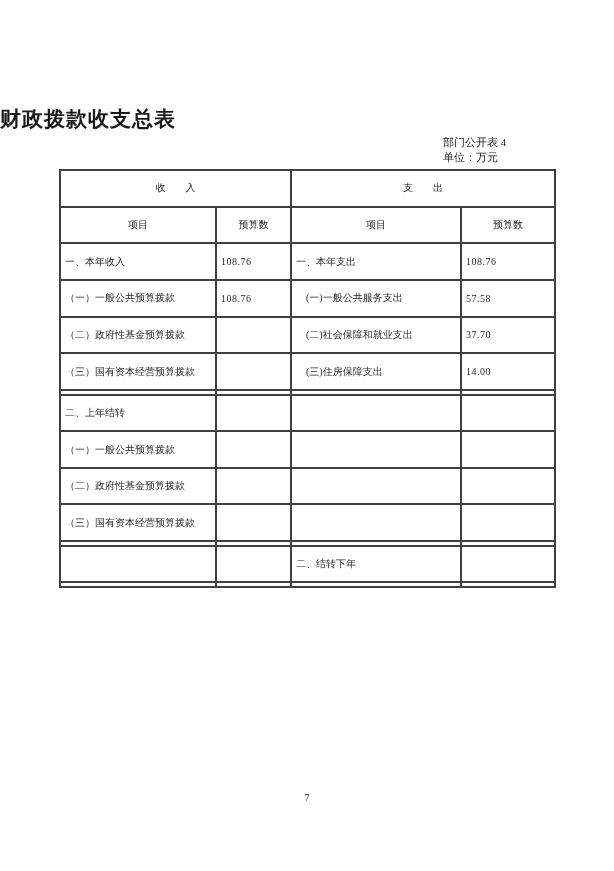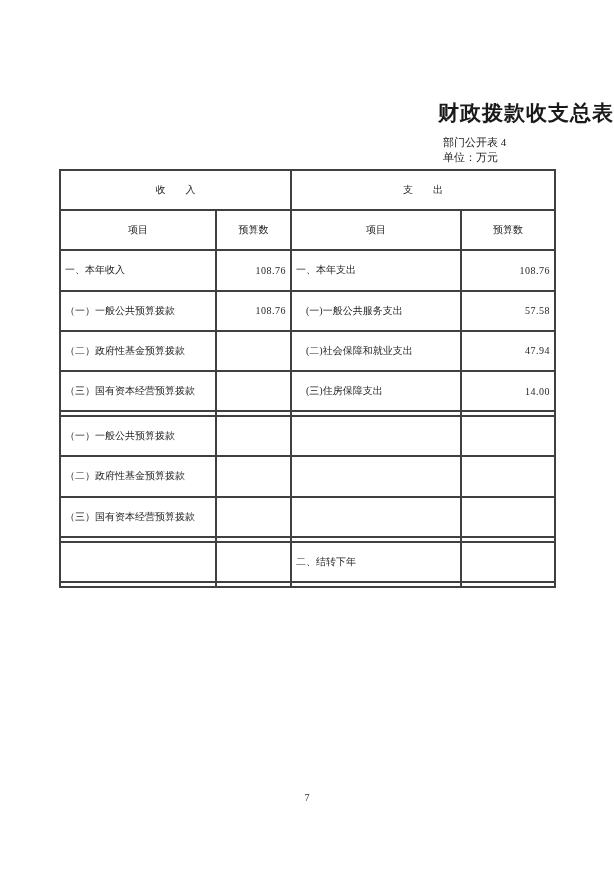--- a/index.html
+++ b/index.html
@@ -7,24 +7,24 @@
     position: relative;
     width: 614px;
     height: 871px;
     background: #ffffff;
     font-family: "Liberation Serif", "DejaVu Serif", serif;
     color: #1f1f1f;
     overflow: hidden;
   }
   .doc-title {
     position: absolute;
-    top: 99px;
+    top: 105px;
     left: 0;
     width: 100%;
-    text-align: right;
+    text-align: left;
     font-family: "Liberation Sans", "DejaVu Sans", sans-serif;
     font-weight: bold;
     font-size: 21px;
     letter-spacing: 1px;
     color: #1a1a1a;
   }
   .meta {
     position: absolute;
     top: 135px;
     left: 443px;
@@ -53,21 +53,21 @@
     text-align: center;
     font-size: 11px;
   }
   td.col-hdr {
     text-align: center;
     font-size: 10px;
   }
   td.item { text-align: left; margin-top: 8px; }
   td.item.sub { padding-left: 14px; }
   td.val {
-    text-align: right;
+    text-align: left;
     font-size: 9.5px;
     padding-right: 5px;
     letter-spacing: 0.5px;
     color: #3a3a3a;
   }
   td.total { text-align: center; }
   .page-number {
     position: absolute;
     top: 792px;
     left: 0;
@@ -117,30 +117,36 @@
       <tr>
         <td class="item">（一）一般公共预算拨款</td>
         <td class="val">108.76</td>
         <td class="item sub">(一)一般公共服务支出</td>
         <td class="val">57.58</td>
       </tr>
       <tr>
         <td class="item">（二）政府性基金预算拨款</td>
         <td class="val"></td>
         <td class="item sub">(二)社会保障和就业支出</td>
-        <td class="val">47.94</td>
+        <td class="val">37.70</td>
       </tr>
       <tr>
         <td class="item">（三）国有资本经营预算拨款</td>
         <td class="val"></td>
         <td class="item sub">(三)住房保障支出</td>
         <td class="val">14.00</td>
       </tr>
       <tr>
         <td class="item"></td>
+        <td class="val"></td>
+        <td class="item"></td>
+        <td class="val"></td>
+      </tr>
+      <tr>
+        <td class="item">二、上年结转</td>
         <td class="val"></td>
         <td class="item"></td>
         <td class="val"></td>
       </tr>
       <tr>
         <td class="item">（一）一般公共预算拨款</td>
         <td class="val"></td>
         <td class="item"></td>
         <td class="val"></td>
       </tr>

